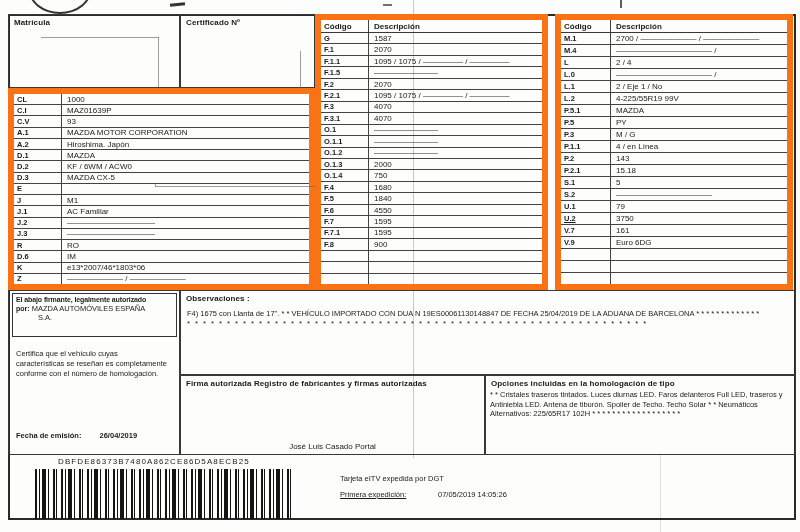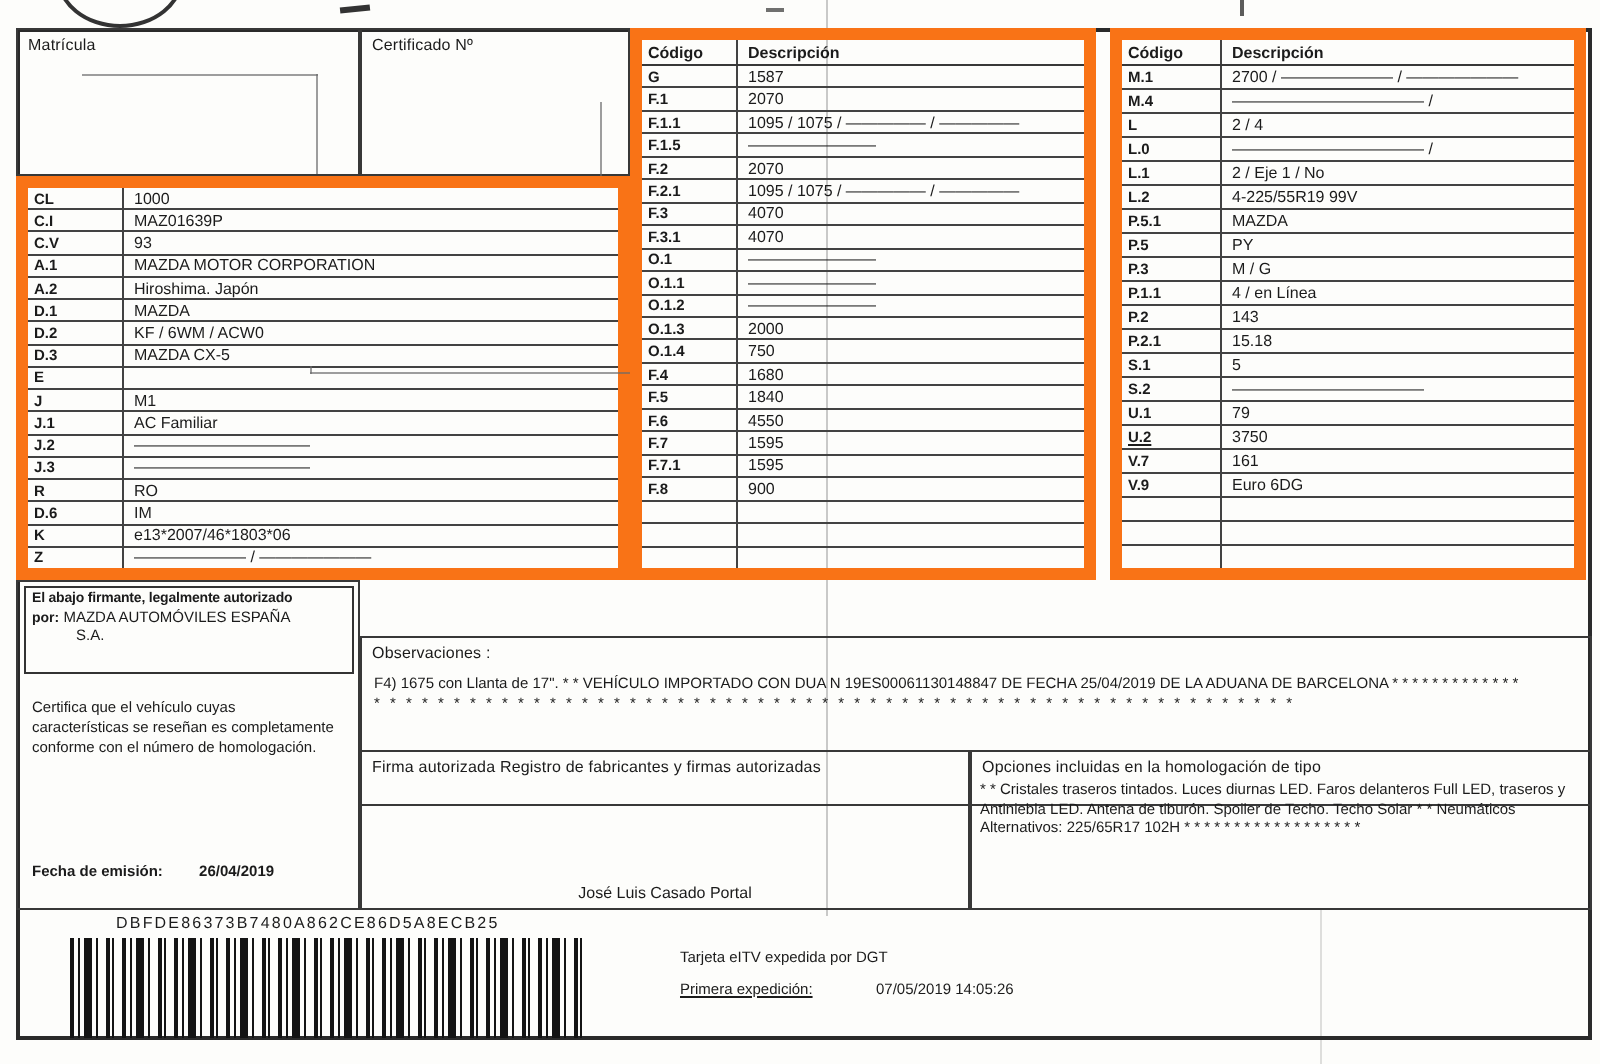--- a/index.html
+++ b/index.html
@@ -7,21 +7,21 @@
   body { background:#fdfdfb; font-family:"Liberation Sans", sans-serif; color:#1b1b1b; }
   .page { position:relative; width:800px; height:532px; overflow:hidden;
           background:#fdfdfb; }
 
   
   .frame { position:absolute; left:8px; top:14px; width:788px; height:506px;
            border:2px solid #2a2a2a; }
 
   .box { position:absolute; border:1px solid #383838; background:transparent; }
 
-  .lbl { font-size:8px; font-weight:normal; letter-spacing:.1px; }
+  .lbl { font-size:8px; font-weight:bold; letter-spacing:.1px; }
 
   
   .tbl { position:absolute; border:6px solid #f97316; display:flex; flex-direction:column; }
   .rows { flex:1; display:flex; flex-direction:column; min-height:0; }
   .row { display:flex; flex:1; border-bottom:1px solid #424242; min-height:0; }
   .rows .row:last-child { border-bottom:none; }
   .hdr-row { display:flex; flex:none; height:13px; border-bottom:1px solid #383838; }
   .c { display:flex; align-items:center; overflow:hidden; white-space:nowrap; }
   .code { width:48px; flex:none; border-right:1px solid #424242; padding-left:3px;
           font-size:7.5px; font-weight:bold; }
@@ -431,21 +431,21 @@
       </div>
       <div class="decl-sa">S.A.</div>
     </div>
     <div class="certifies">Certifica que el vehículo cuyas características se reseñan es completamente conforme con el número de homologación.</div>
     <div class="fecha">
       <span>Fecha de emisión:</span>
       <span class="v">26/04/2019</span>
     </div>
   </div>
 
-  <div class="box" style="left:180px;top:290px;width:616px;height:85px;margin-top:28px;">
+  <div class="box" style="left:180px;top:290px;width:616px;height:85px;">
     <div class="lbl boxhead">Observaciones :</div>
     <div class="obs-text">F4) 1675 con Llanta de 17". * * VEHÍCULO IMPORTADO CON DUA N  19ES00061130148847 DE FECHA 25/04/2019 DE LA ADUANA DE BARCELONA * * * * * * * * * * * * *</div>
     <div class="obs-ast">* * * * * * * * * * * * * * * * * * * * * * * * * * * * * * * * * * * * * * * * * * * * * * * * * * * * * * * * * *</div>
   </div>
 
   <div class="box" style="left:180px;top:375px;width:305px;height:80px;">
     <div class="lbl boxhead">Firma autorizada Registro de fabricantes y firmas autorizadas</div>
     <div class="sig-name">José Luis Casado Portal</div>
   </div>
 

